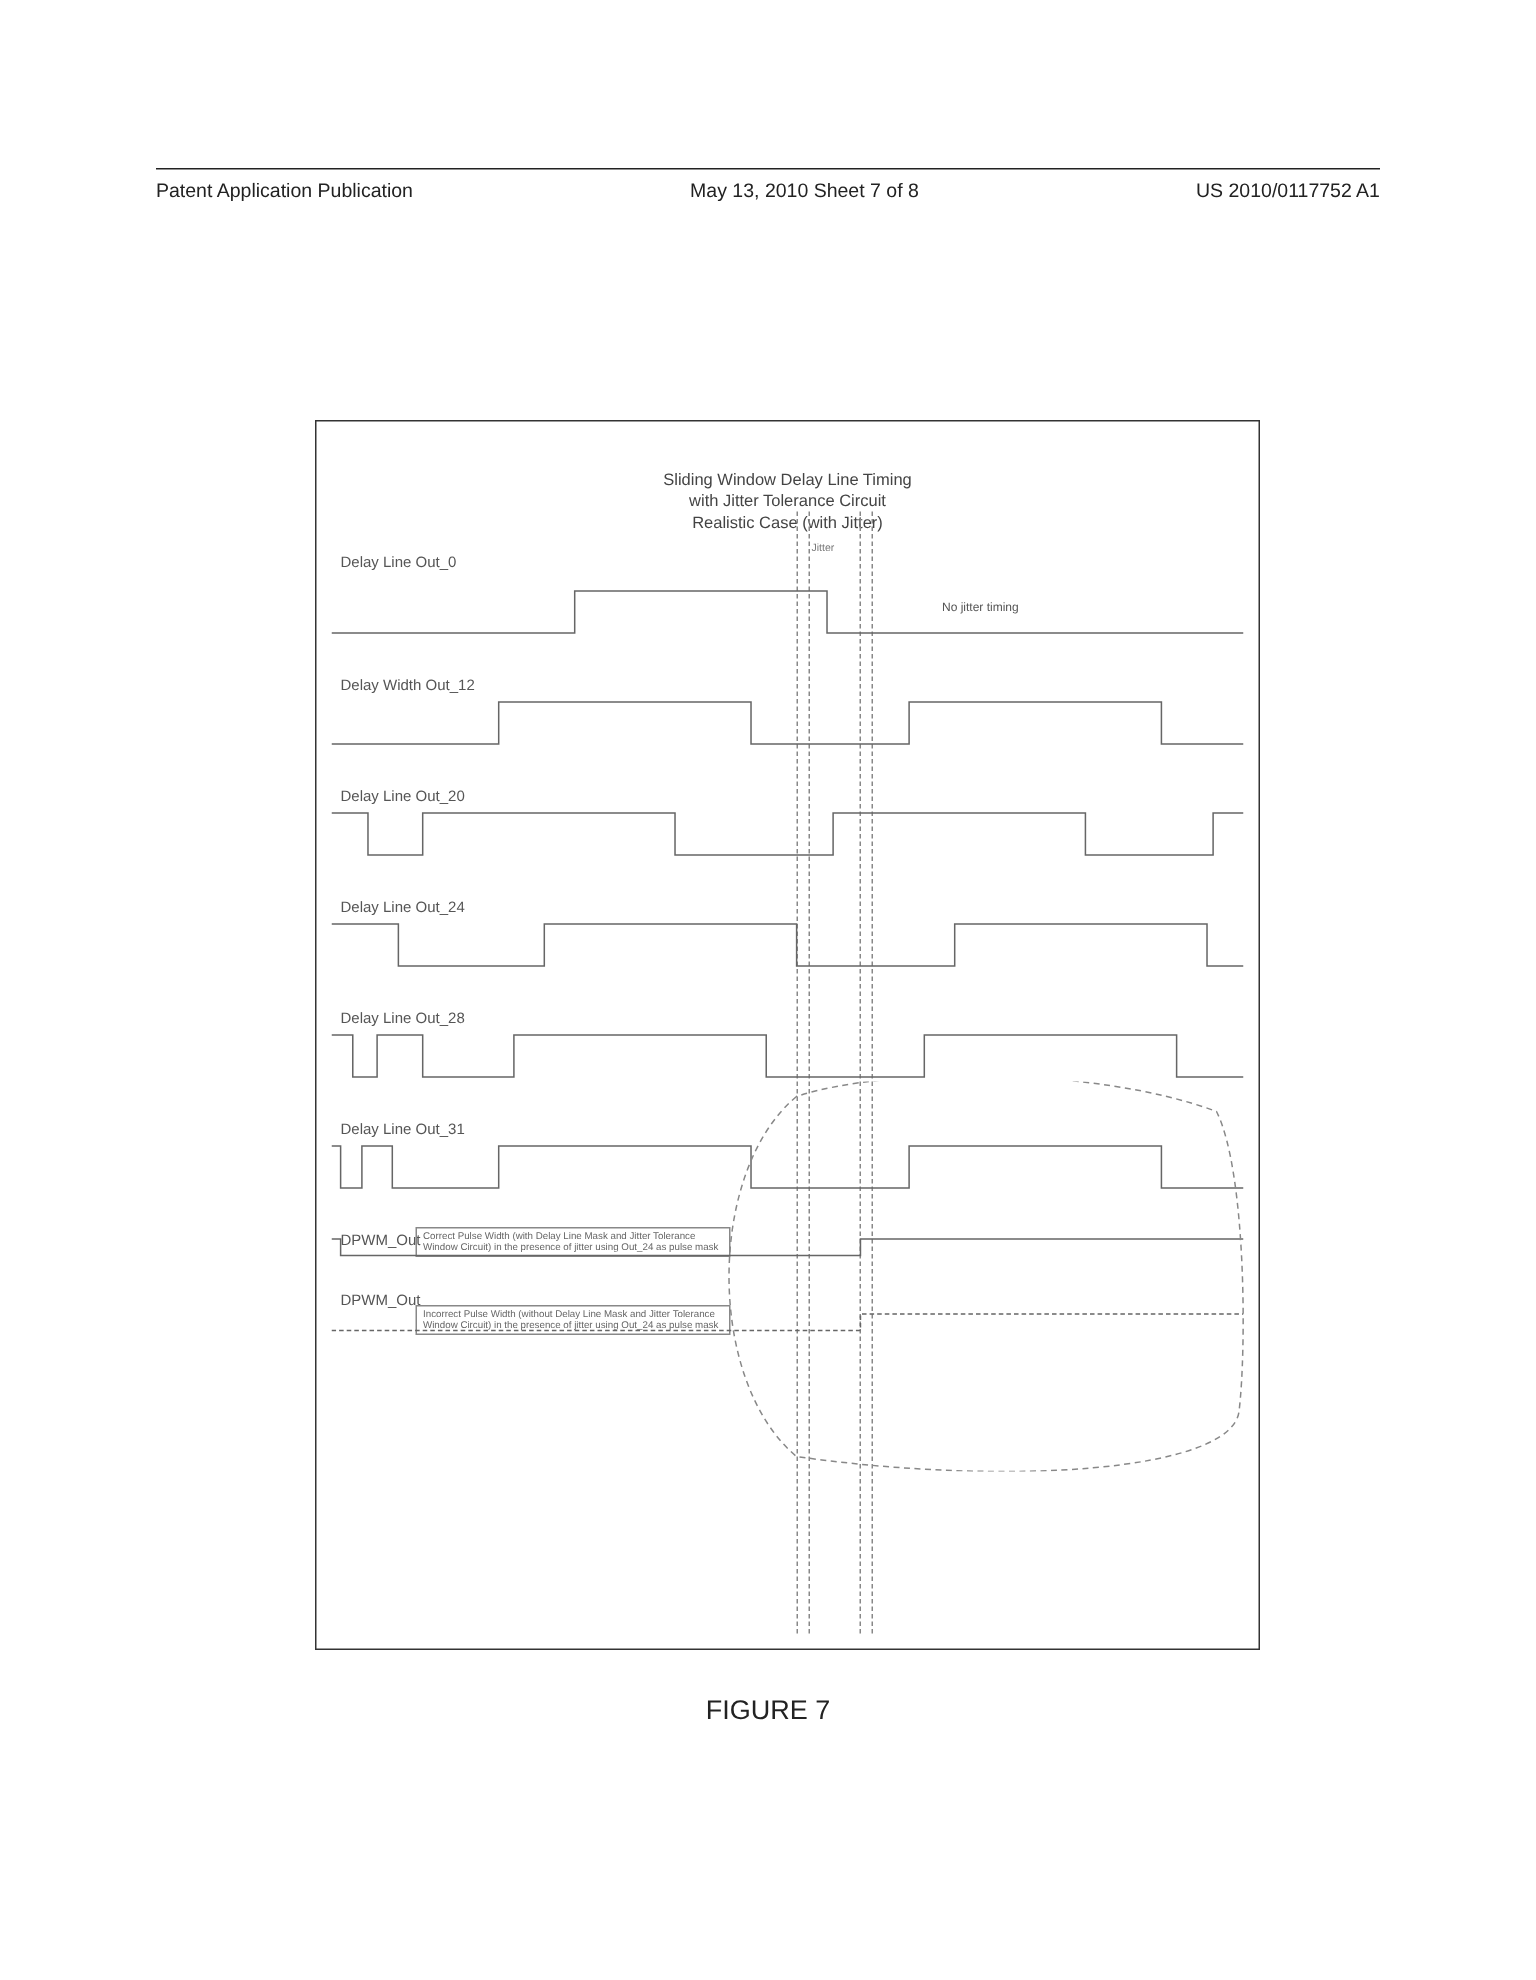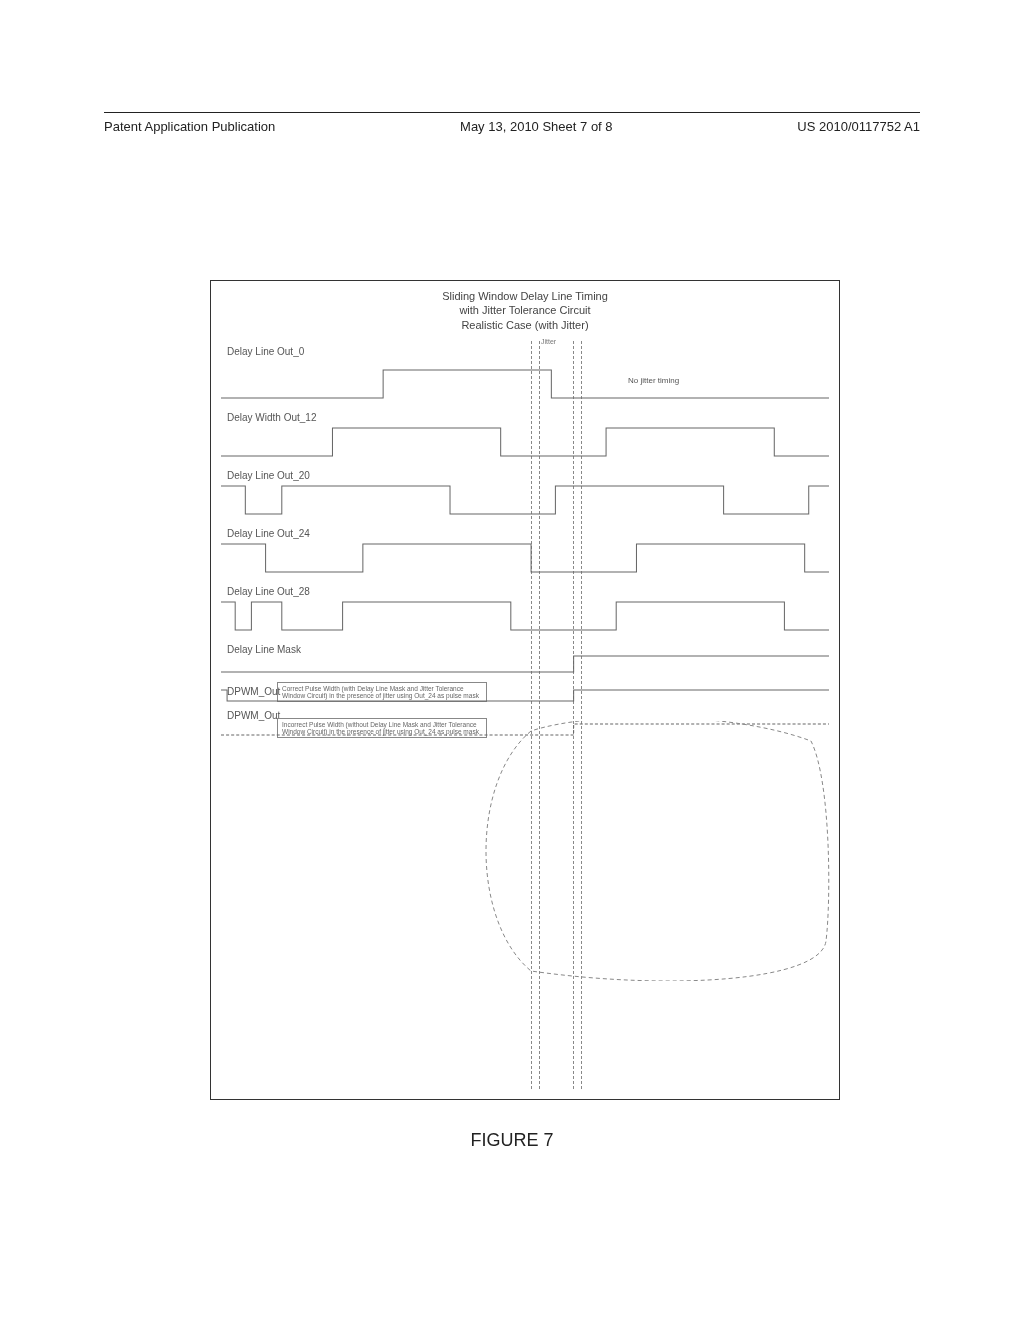--- a/index.html
+++ b/index.html
@@ -36,25 +36,26 @@
     padding: 8px 10px 6px 10px;
     font-size: 9px;
     color: #555;
   }
   .fig-title {
     text-align: center;
     font-size: 11px;
     line-height: 1.3;
     color: #444;
     margin-bottom: 8px;
+    margin-top: 24px;
   }
   .rows {
     display: flex;
     flex-direction: column;
-    gap: 0;
+    gap: 16px;
   }
   .row {
     position: relative;
     height: 58px;
     border-bottom: 0;
   }
   .row.tall { height: 66px; }
   .row.short { height: 42px; }
   .row.vshort { height: 28px; }
   .row .label {
@@ -194,29 +195,29 @@
 
     <div class="row">
       <span class="label">Delay Line Out_28</span>
       <div class="wave">
         <svg viewBox="0 0 600 36" preserveAspectRatio="none">
           <path class="baseline" d="M0,4 L14,4 L14,32 L30,32 L30,4 L60,4 L60,32 L120,32 L120,4 L286,4 L286,32 L390,32 L390,4 L556,4 L556,32 L600,32"></path>
         </svg>
       </div>
     </div>
 
-
-    <div class="row short">
-      <span class="label">Delay Line Mask</span>
-      <div class="wave" style="height:24px">
-        <svg viewBox="0 0 600 24" preserveAspectRatio="none">
-          <path class="baseline" d="M0,20 L348,20 L348,4 L600,4"></path>
-        </svg>
-      </div>
-    </div>
+    <div class="row">
+      <span class="label">Delay Line Out_31</span>
+      <div class="wave">
+        <svg viewBox="0 0 600 36" preserveAspectRatio="none">
+          <path class="baseline" d="M0,4 L6,4 L6,32 L20,32 L20,4 L40,4 L40,32 L110,32 L110,4 L276,4 L276,32 L380,32 L380,4 L546,4 L546,32 L600,32"></path>
+        </svg>
+      </div>
+    </div>
+
 
     <div class="row vshort">
       <span class="label" style="top:6px">DPWM_Out</span>
       <div class="small-note" style="left:56px; bottom:6px;">Correct Pulse Width (with Delay Line Mask and Jitter Tolerance Window Circuit) in the presence of jitter using Out_24 as pulse mask</div>
       <div class="wave" style="height:18px">
         <svg viewBox="0 0 600 18" preserveAspectRatio="none">
           <path class="baseline" d="M0,4 L6,4 L6,15 L348,15 L348,4 L600,4"></path>
         </svg>
       </div>
     </div>

